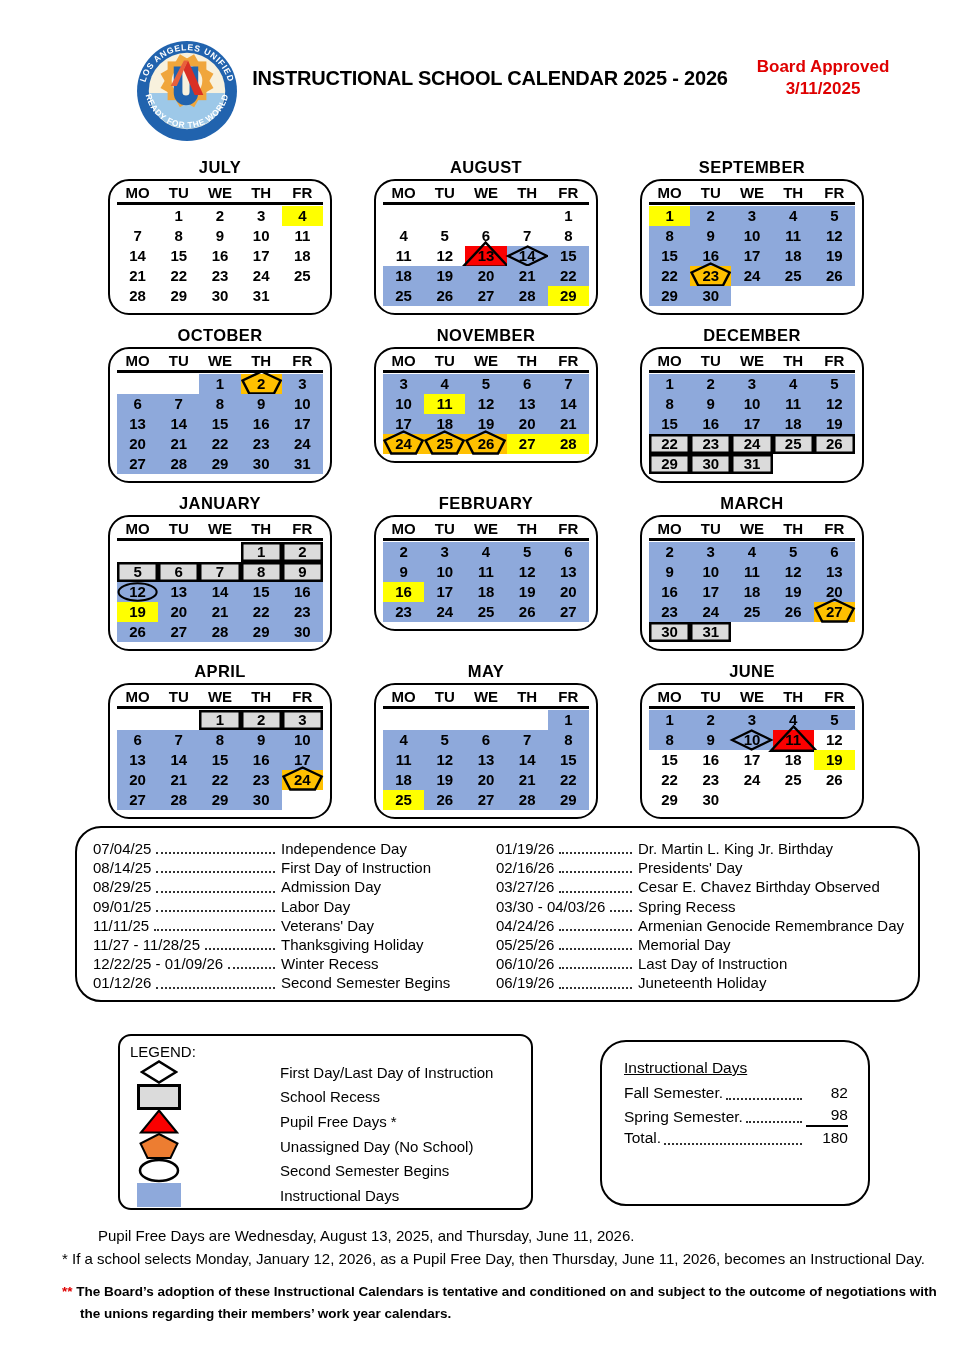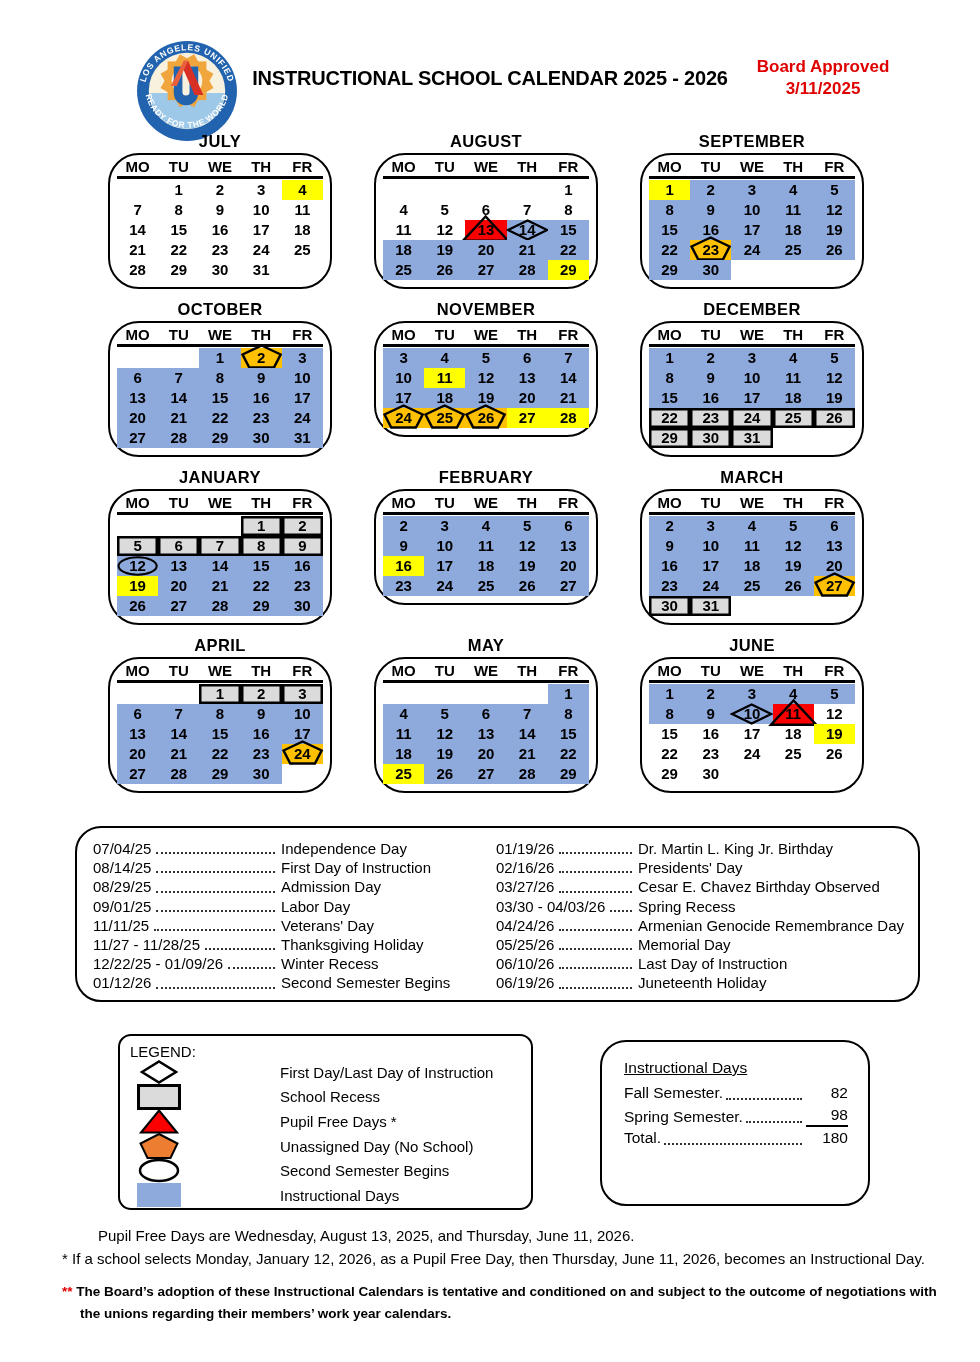--- a/index.html
+++ b/index.html
@@ -8,25 +8,25 @@
 
   
   .logo{position:absolute;left:136px;top:40px;width:102px;height:102px;}
   .titles{position:absolute;left:0;right:0;top:60px;text-align:center;}
   .title1{font-family:"Liberation Serif",serif;font-size:18px;letter-spacing:1.5px;}
   .title2{font-size:20px;font-weight:bold;margin-top:7px;letter-spacing:-0.2px;}
   .approved{position:absolute;right:72px;top:56px;width:170px;text-align:center;
             color:var(--c-red-text,#DF0000);font-weight:bold;font-size:17px;line-height:1.3;}
 
   
-  .months{position:absolute;left:108px;top:132px;display:grid;
+  .months{position:absolute;left:108px;top:158px;display:grid;
           grid-template-columns:repeat(3,224px);column-gap:42px;row-gap:11px;align-items:start;}
   .month{width:224px;}
   .mtitle{text-align:center;font-weight:bold;font-size:16.5px;letter-spacing:.4px;margin-bottom:2px;}
-  .mbox{border:2px solid #000;border-radius:31px;padding:3px 7px 7px;background:#fff;box-sizing:border-box;}
+  .mbox{border:2px solid #000;border-radius:21px;padding:3px 7px 7px;background:#fff;box-sizing:border-box;}
   .hrow{display:flex;border-bottom:3px solid #000;padding-bottom:1px;margin-bottom:1px;}
   .hcell{width:41.2px;text-align:center;font-weight:bold;font-size:15px;}
   .wrow{display:flex;}
   .c{width:41.2px;height:20px;box-sizing:border-box;position:relative;text-align:center;
      font-weight:bold;font-size:15px;line-height:20px;}
   .c-in{background:var(--c-in,#8EA9DB);}
   .c-fd,.c-ss{background:var(--c-in,#8EA9DB);}
   .c-ho{background:var(--c-ho,#FFFF00);}
   .c-re{background:var(--c-re,#DBDBDB);box-shadow:inset 0 0 0 2.5px #000;}
   .c-un{background:var(--c-un,#FFC000);}

